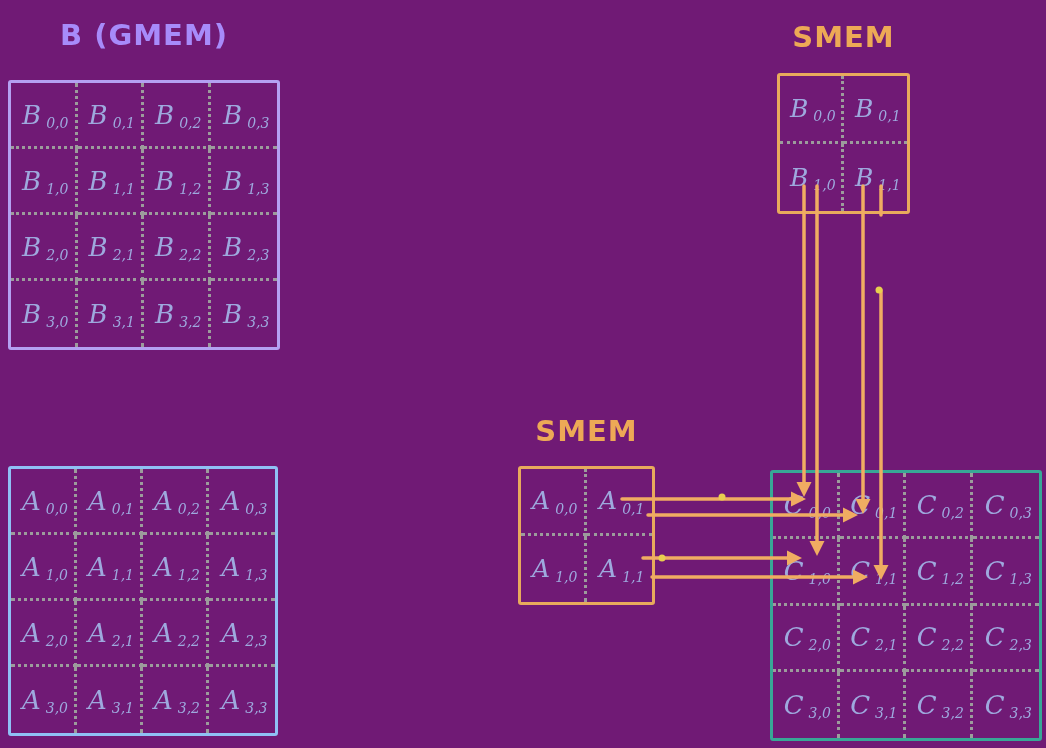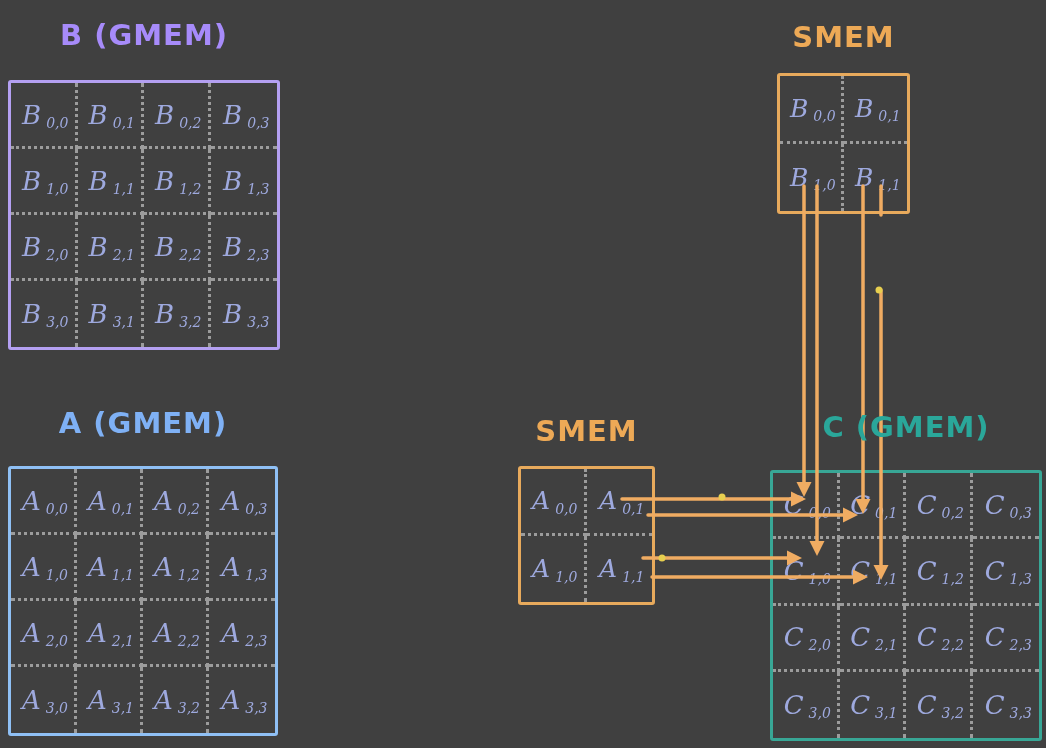--- a/index.html
+++ b/index.html
@@ -1,17 +1,17 @@
 <!DOCTYPE html>
 <html><head>
 <meta charset="utf-8">
 <style>
   html,body{margin:0;padding:0;background:#000;}
   #canvas{
-    position:relative;width:1046px;height:748px;background:#404040;overflow:hidden;
+    position:relative;width:1046px;height:748px;background:#701a75;overflow:hidden;
     font-family:"DejaVu Sans",sans-serif;
   }
   .matrix-title{
     position:absolute;text-align:center;font-weight:700;font-size:29px;
     letter-spacing:1px;z-index:6;font-family:"DejaVu Sans",sans-serif;
   }
   .grid{
     position:absolute;box-sizing:border-box;border:3px solid #fff;border-radius:3px;
     display:grid;z-index:1;
   }
@@ -30,27 +30,25 @@
   .grid-2 .cell .base{font-size:25px;}
   #arrow-layer{position:absolute;left:0;top:0;z-index:5;pointer-events:none;}
 </style>
 </head>
 <body>
 
 <div id="canvas">
 
   <div class="matrix-title" style="left: 8px; top: 18px; width: 272px; color: rgb(167, 139, 250);">B (GMEM)</div>
 
-  <div class="matrix-title" style="left: 8px; top: 406px; width: 270px; color: rgb(127, 177, 245);">A (GMEM)</div>
 
   <div class="matrix-title" style="left: 777px; top: 20px; width: 133px; color: rgb(237, 169, 86);">SMEM</div>
 
   <div class="matrix-title" style="left: 518px; top: 414px; width: 137px; color: rgb(237, 169, 86);">SMEM</div>
 
-  <div class="matrix-title" style="left: 770px; top: 410px; width: 272px; color: rgb(42, 167, 154);">C (GMEM)</div>
 
   <div class="grid grid-4" style="left: 8px; top: 80px; width: 272px; height: 270px; border-color: rgb(180, 160, 242);">
       <div class="cell">
         <span class="base">B</span>
         <span class="sub">0,0</span>
       </div>
       <div class="cell">
         <span class="base">B</span>
         <span class="sub">0,1</span>
       </div>

